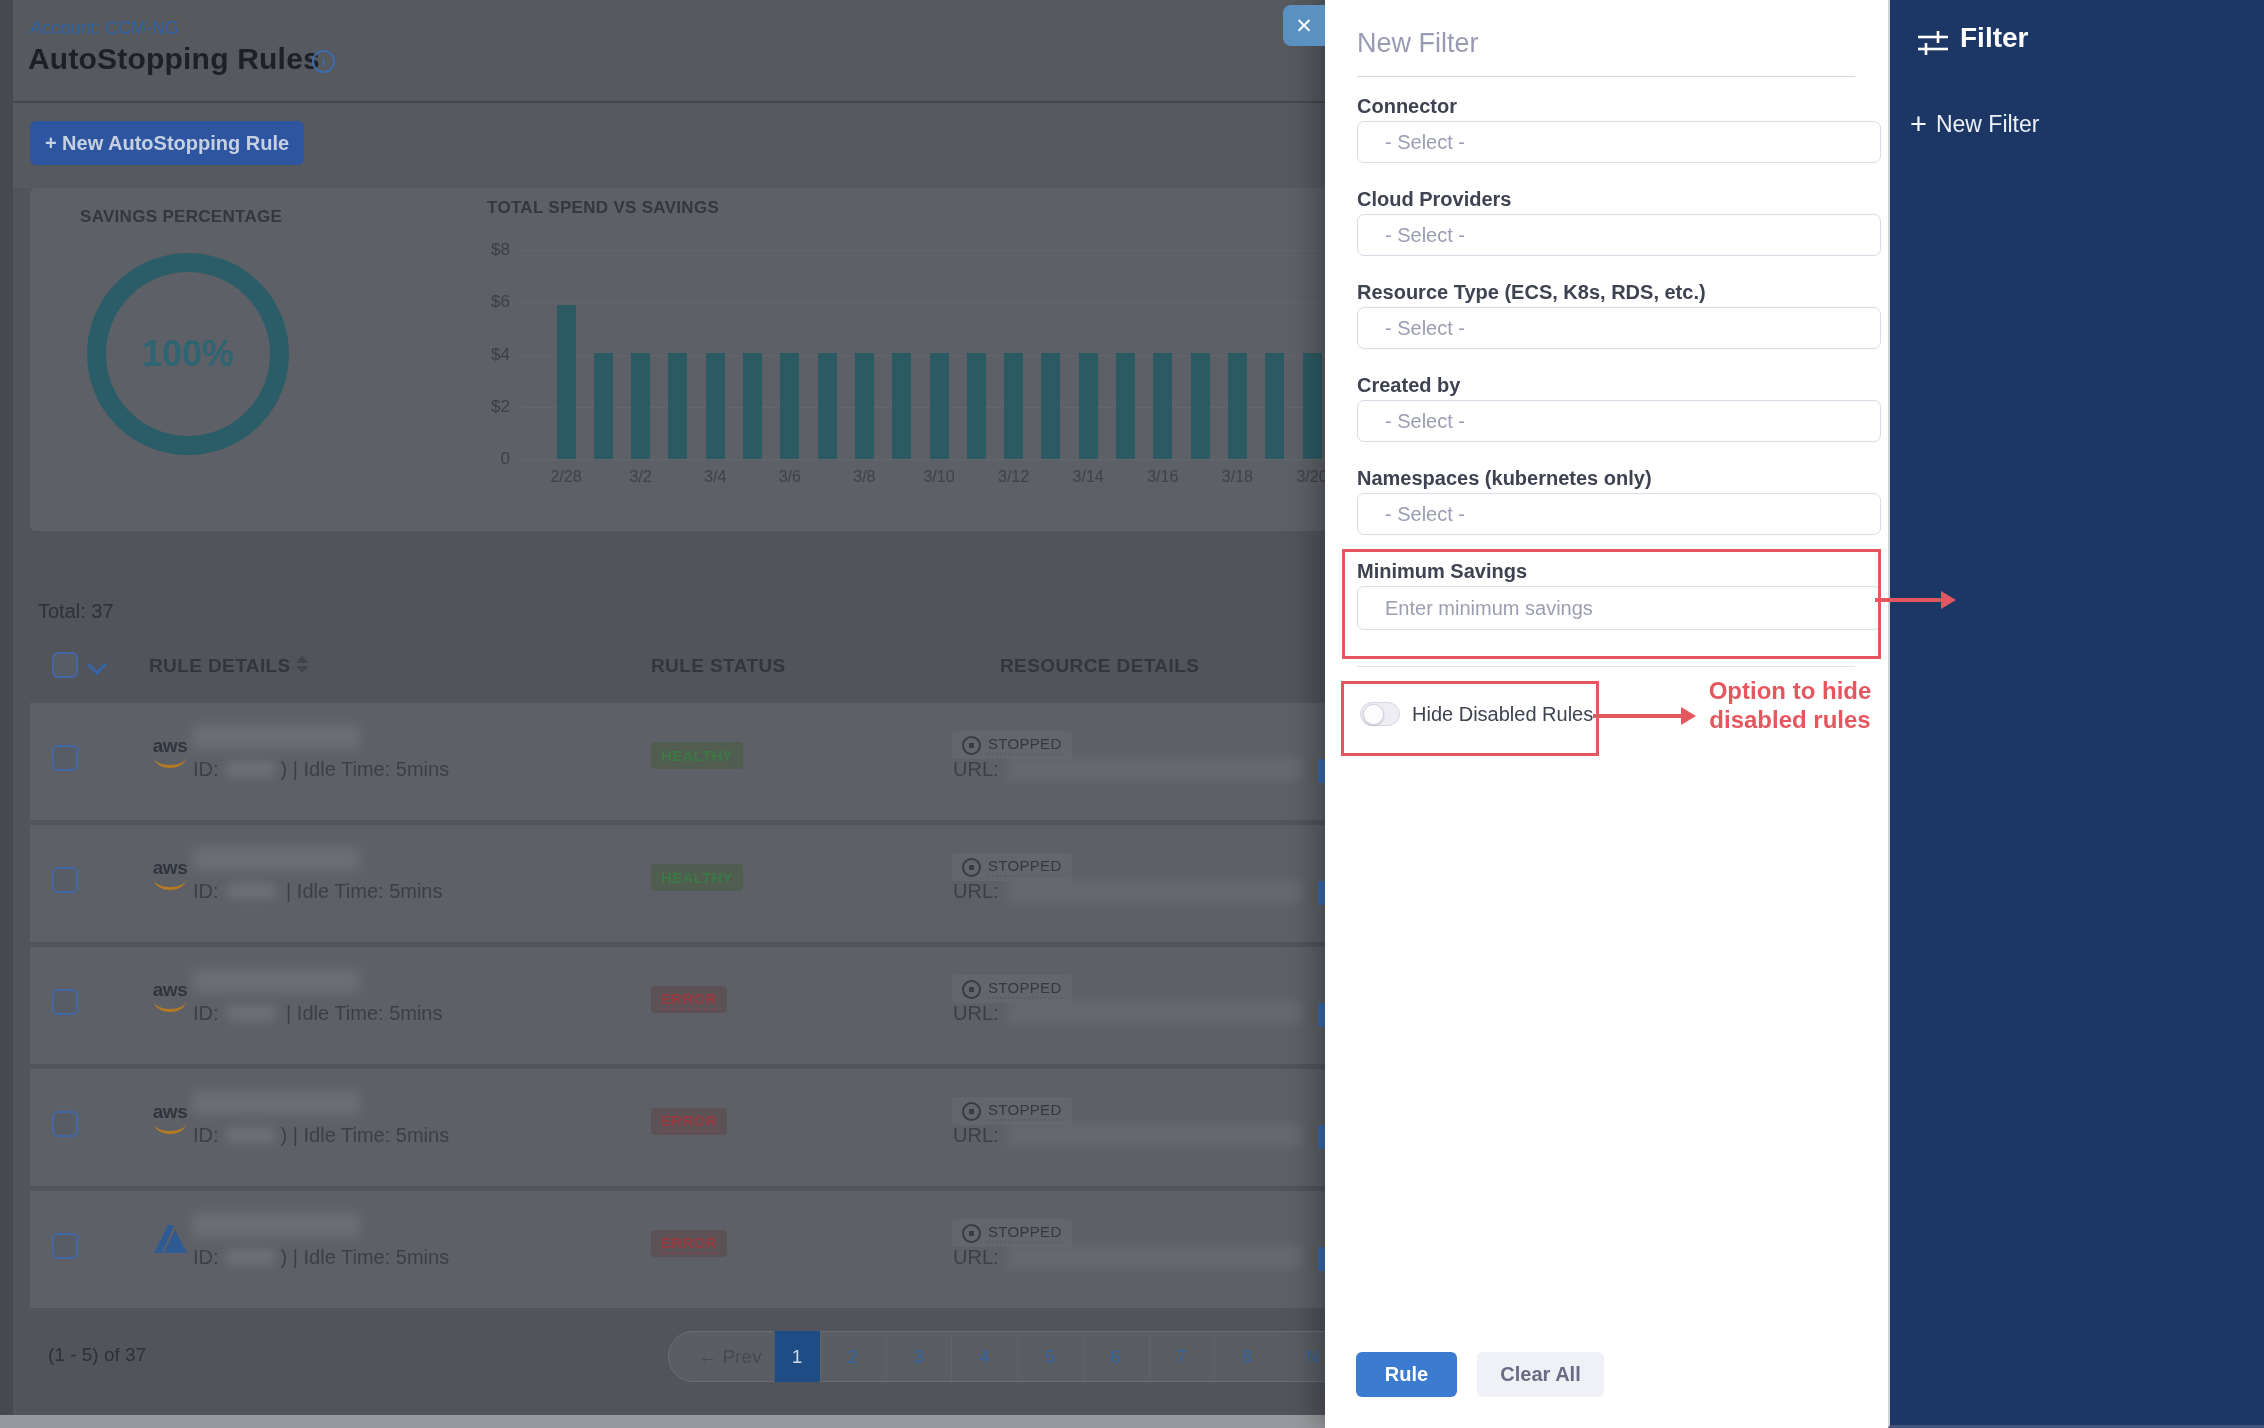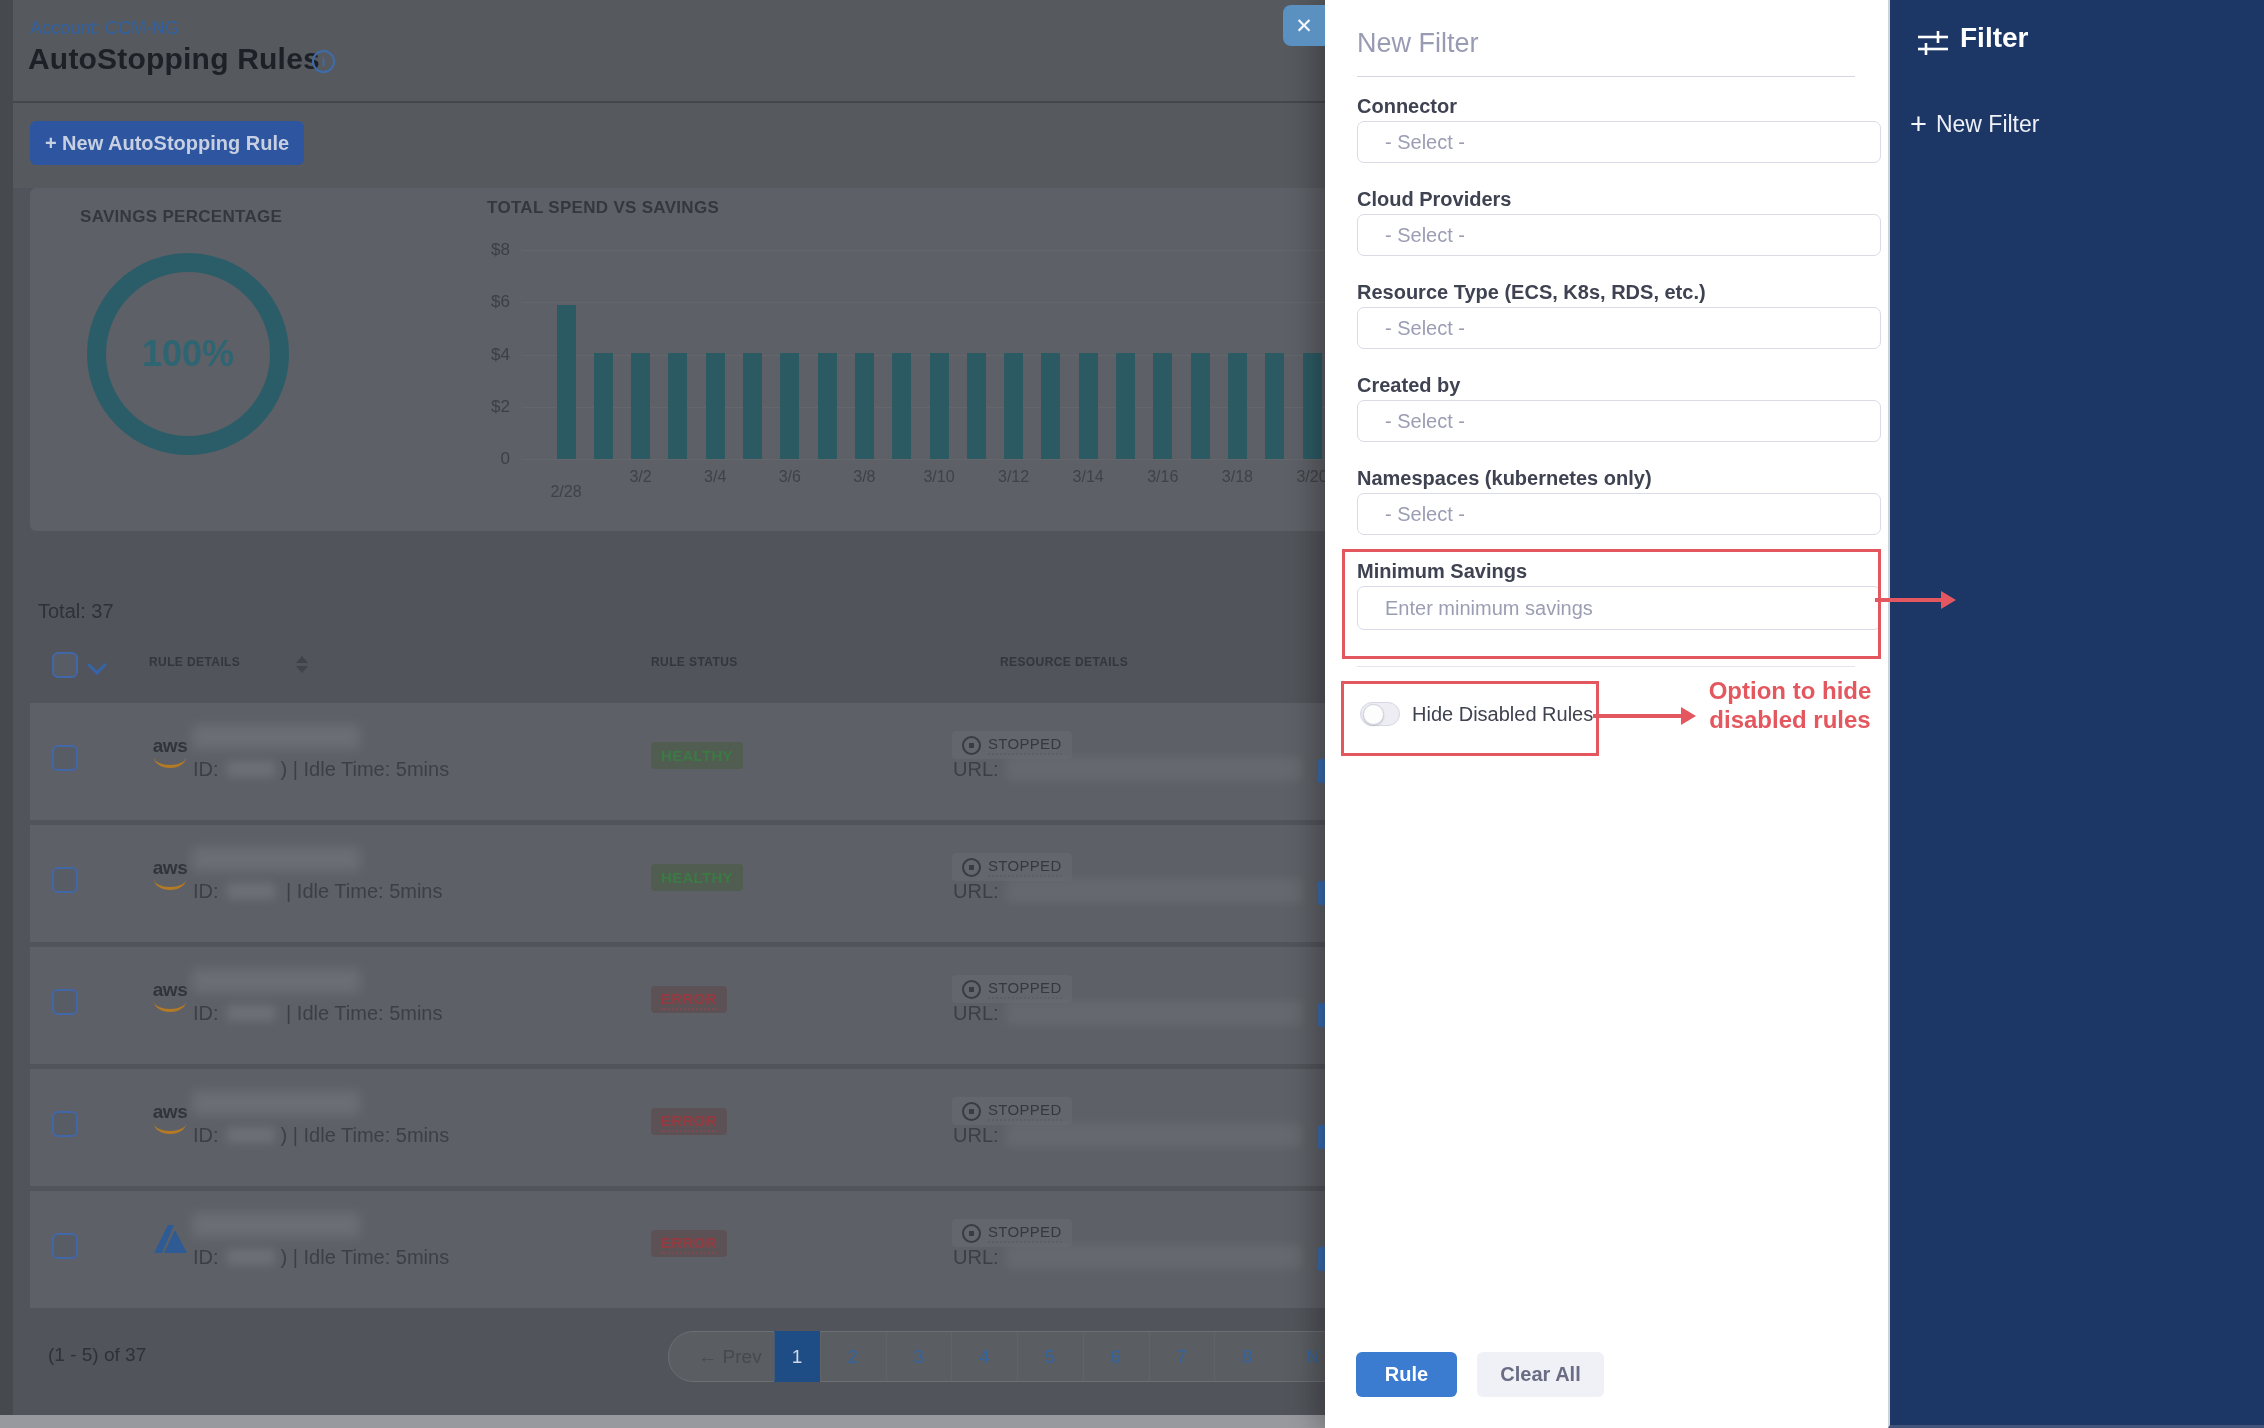--- a/index.html
+++ b/index.html
@@ -26,21 +26,21 @@
          display:flex;align-items:center;justify-content:center;}
   #donut-label{font-size:36px;font-weight:700;color:#2e6573;}
   .gridline{position:absolute;height:1px;background:#63666b;}
   .ytick{position:absolute;width:60px;text-align:right;font-size:17px;color:#3c3f45;}
   .bar{position:absolute;width:19px;background:#2c5a63;}
   .xtick{position:absolute;width:70px;text-align:center;font-size:16px;color:#3f4247;}
 
   #total-label{position:absolute;left:38px;top:600px;font-size:20px;color:#2e3137;}
   .hdr-checkbox{position:absolute;left:52px;top:652px;width:22px;height:22px;border:2px solid #4167a8;border-radius:6px;background:#585c64;}
   #hdr-chevron{position:absolute;left:90px;top:658px;width:11px;height:11px;border-right:3px solid #3464a9;border-bottom:3px solid #3464a9;transform:rotate(45deg);}
-  .col-hdr{position:absolute;top:655px;font-size:12px;font-weight:700;color:#33363c;letter-spacing:.4px;}
+  .col-hdr{position:absolute;top:655px;font-size:19px;font-weight:700;color:#33363c;letter-spacing:.4px;}
   .sort-icon{position:absolute;left:296px;top:656px;width:12px;}
   .sort-icon .up{width:0;height:0;border-left:6px solid transparent;border-right:6px solid transparent;border-bottom:7px solid #3f434a;margin-bottom:3px;}
   .sort-icon .dn{width:0;height:0;border-left:6px solid transparent;border-right:6px solid transparent;border-top:7px solid #3f434a;}
 
   .rule-row{position:absolute;left:30px;width:1310px;height:117px;background:#5d6066;}
   .row-checkbox{position:absolute;left:22px;top:42px;width:22px;height:22px;border:2px solid #4167a8;border-radius:6px;background:#585c64;}
   .aws-logo{position:absolute;left:120px;top:34px;width:40px;text-align:center;}
   .aws-logo .aws-text{font-size:19px;font-weight:700;color:#30353d;letter-spacing:-.5px;line-height:18px;}
   .aws-logo .aws-smile{width:32px;height:10px;border-bottom:3px solid #b57a24;border-radius:0 0 60% 60%/0 0 100% 100%;margin:0 auto;}
   .azure-logo{position:absolute;left:122px;top:32px;}
@@ -155,21 +155,21 @@
         <div class="bar" style="left: 966.8px; top: 353.295px; height: 105.705px;"></div>
         <div class="bar" style="left: 1004.1px; top: 353.295px; height: 105.705px;"></div>
         <div class="bar" style="left: 1041.4px; top: 353.295px; height: 105.705px;"></div>
         <div class="bar" style="left: 1078.7px; top: 353.295px; height: 105.705px;"></div>
         <div class="bar" style="left: 1116px; top: 353.295px; height: 105.705px;"></div>
         <div class="bar" style="left: 1153.3px; top: 353.295px; height: 105.705px;"></div>
         <div class="bar" style="left: 1190.6px; top: 353.295px; height: 105.705px;"></div>
         <div class="bar" style="left: 1227.9px; top: 353.295px; height: 105.705px;"></div>
         <div class="bar" style="left: 1265.2px; top: 353.295px; height: 105.705px;"></div>
         <div class="bar" style="left: 1302.5px; top: 353.295px; height: 105.705px;"></div>
-        <div class="xtick" style="left: 531px; top: 468px; margin-top: 15px;">2/28</div>
+        <div class="xtick" style="left: 531px; top: 468px;">2/28</div>
         <div class="xtick" style="left: 605.6px; top: 468px;">3/2</div>
         <div class="xtick" style="left: 680.2px; top: 468px;">3/4</div>
         <div class="xtick" style="left: 754.8px; top: 468px;">3/6</div>
         <div class="xtick" style="left: 829.4px; top: 468px;">3/8</div>
         <div class="xtick" style="left: 904px; top: 468px;">3/10</div>
         <div class="xtick" style="left: 978.6px; top: 468px;">3/12</div>
         <div class="xtick" style="left: 1053.2px; top: 468px;">3/14</div>
         <div class="xtick" style="left: 1127.8px; top: 468px;">3/16</div>
         <div class="xtick" style="left: 1202.4px; top: 468px;">3/18</div>
         <div class="xtick" style="left: 1277px; top: 468px;">3/20</div>

